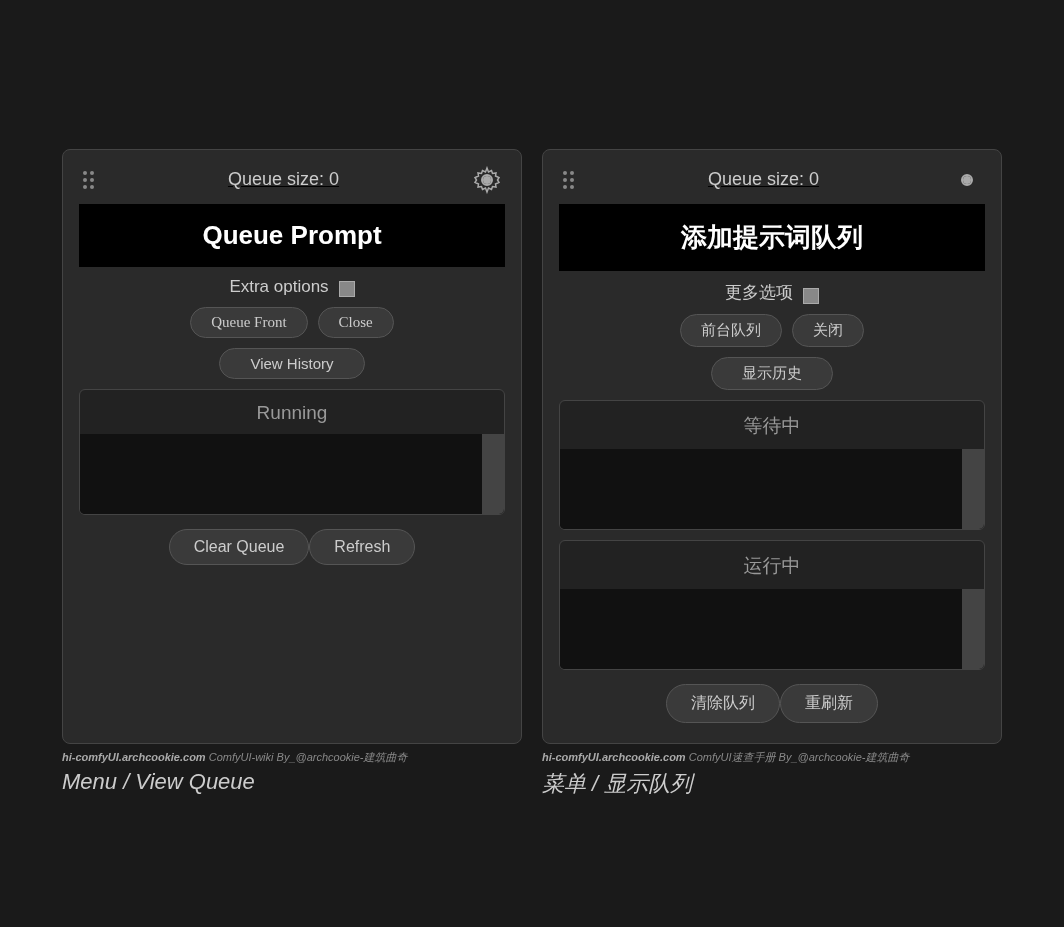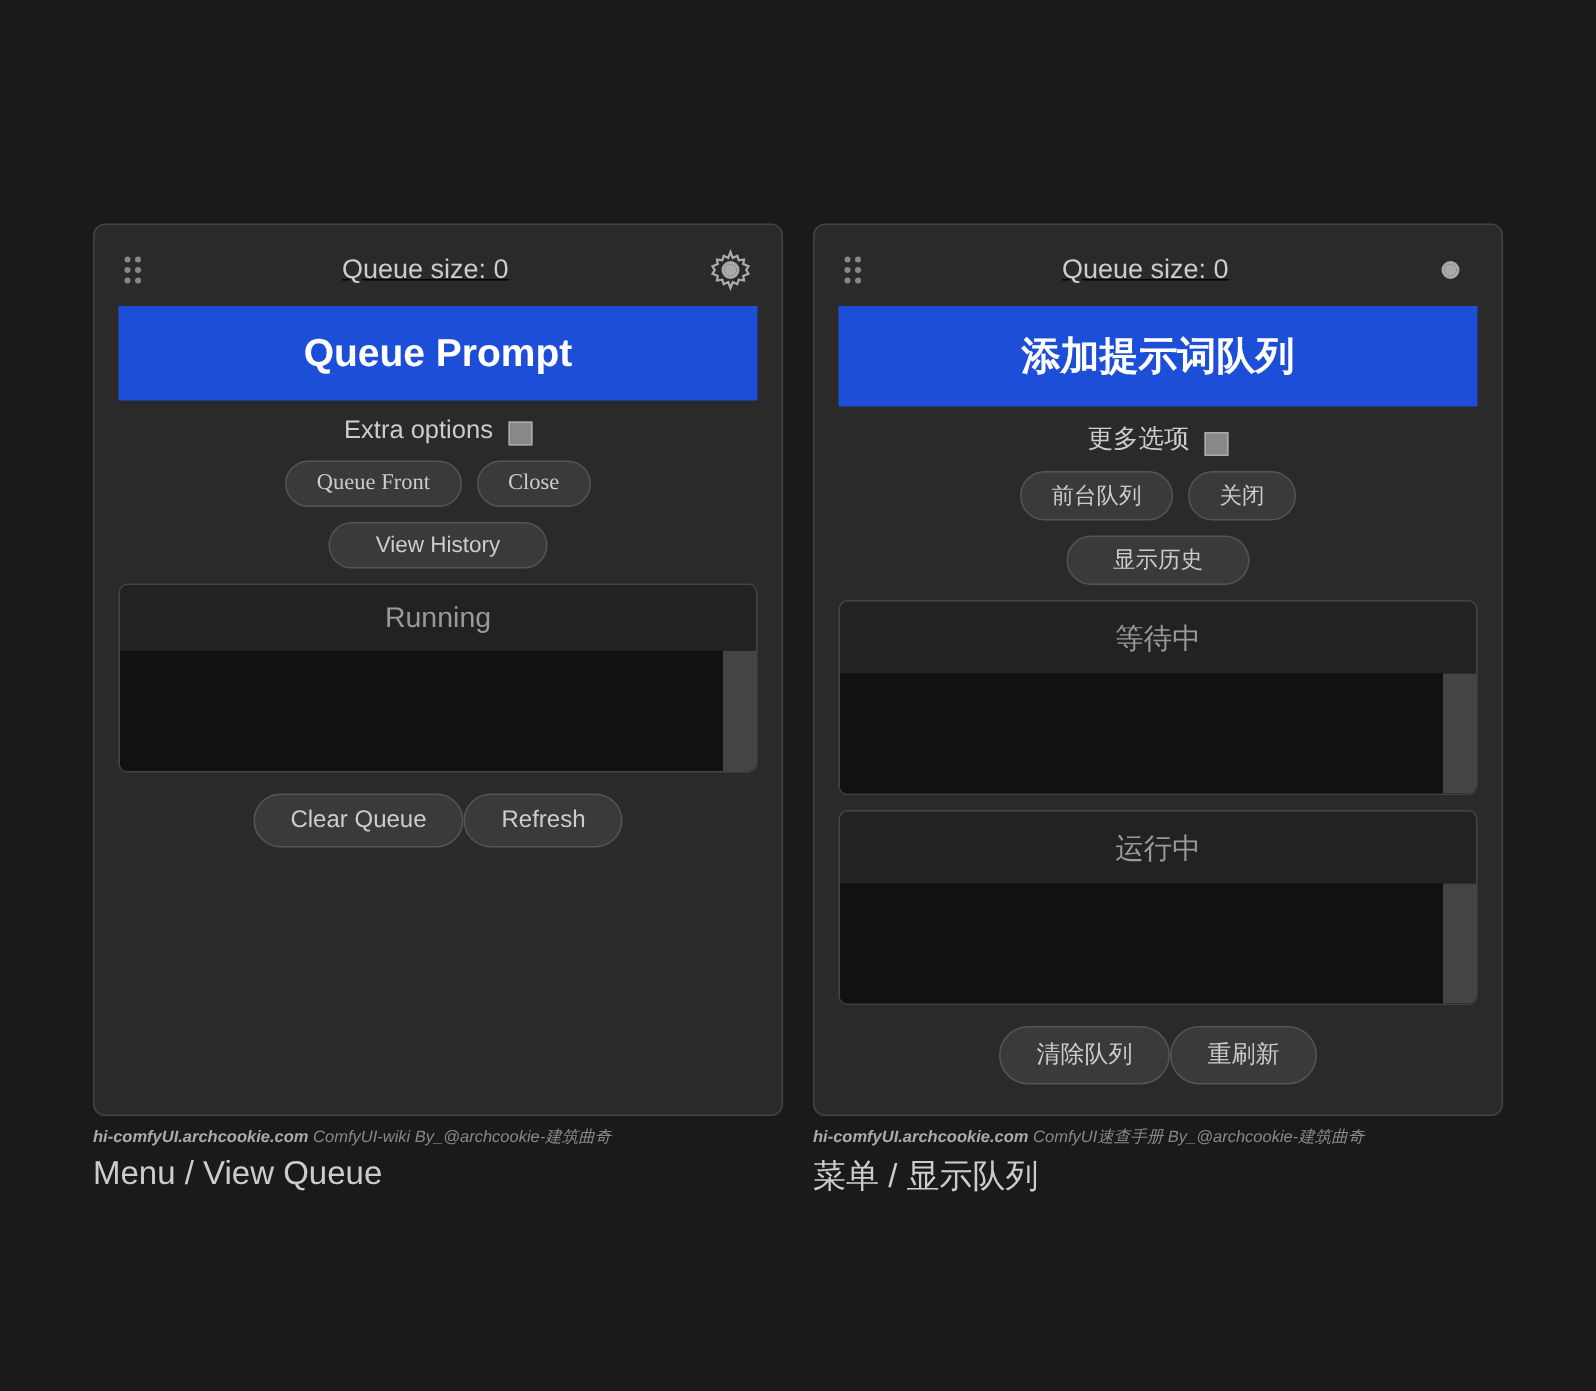--- a/index.html
+++ b/index.html
@@ -54,21 +54,21 @@
       font-weight: normal;
     }
 
     .gear-icon {
       width: 28px;
       height: 28px;
       cursor: pointer;
     }
 
     .queue-prompt-btn {
-      background-color: #1d4ed8;
+      background-color: #000000;
       color: white;
       border: none;
       border-radius: 0;
       padding: 16px;
       font-size: 26px;
       font-weight: bold;
       cursor: pointer;
       width: 100%;
       text-align: center;
     }
@@ -179,20 +179,21 @@
     }
 
     .footer-link strong {
       color: #aaa;
       text-align: center;
     }
 
     .footer-title {
       color: #ccc;
       font-size: 22px;
+      font-style: italic;
       margin-top: 4px;
     }
 
     .panels-wrapper {
       display: flex;
       flex-direction: row;
       gap: 20px;
       width: 100%;
       justify-content: center;
       padding: 20px 20px 0 20px;

